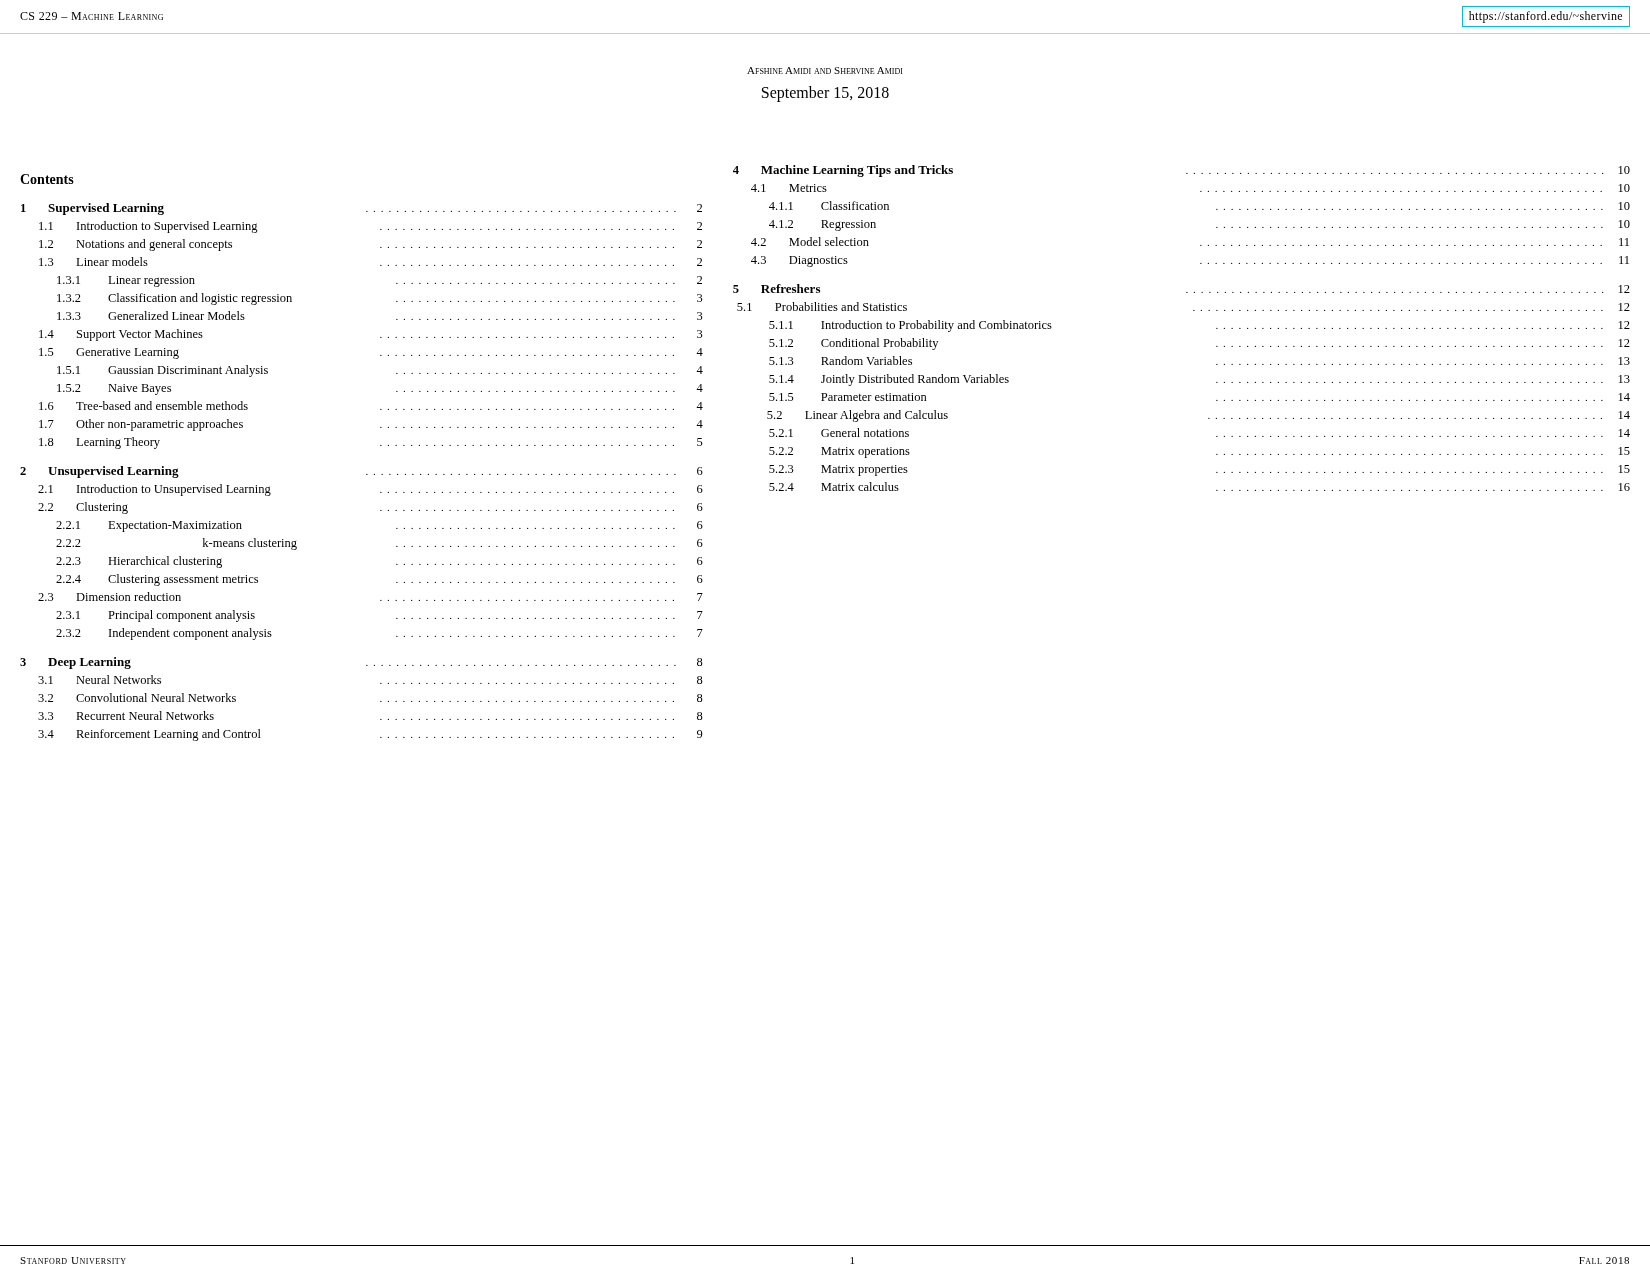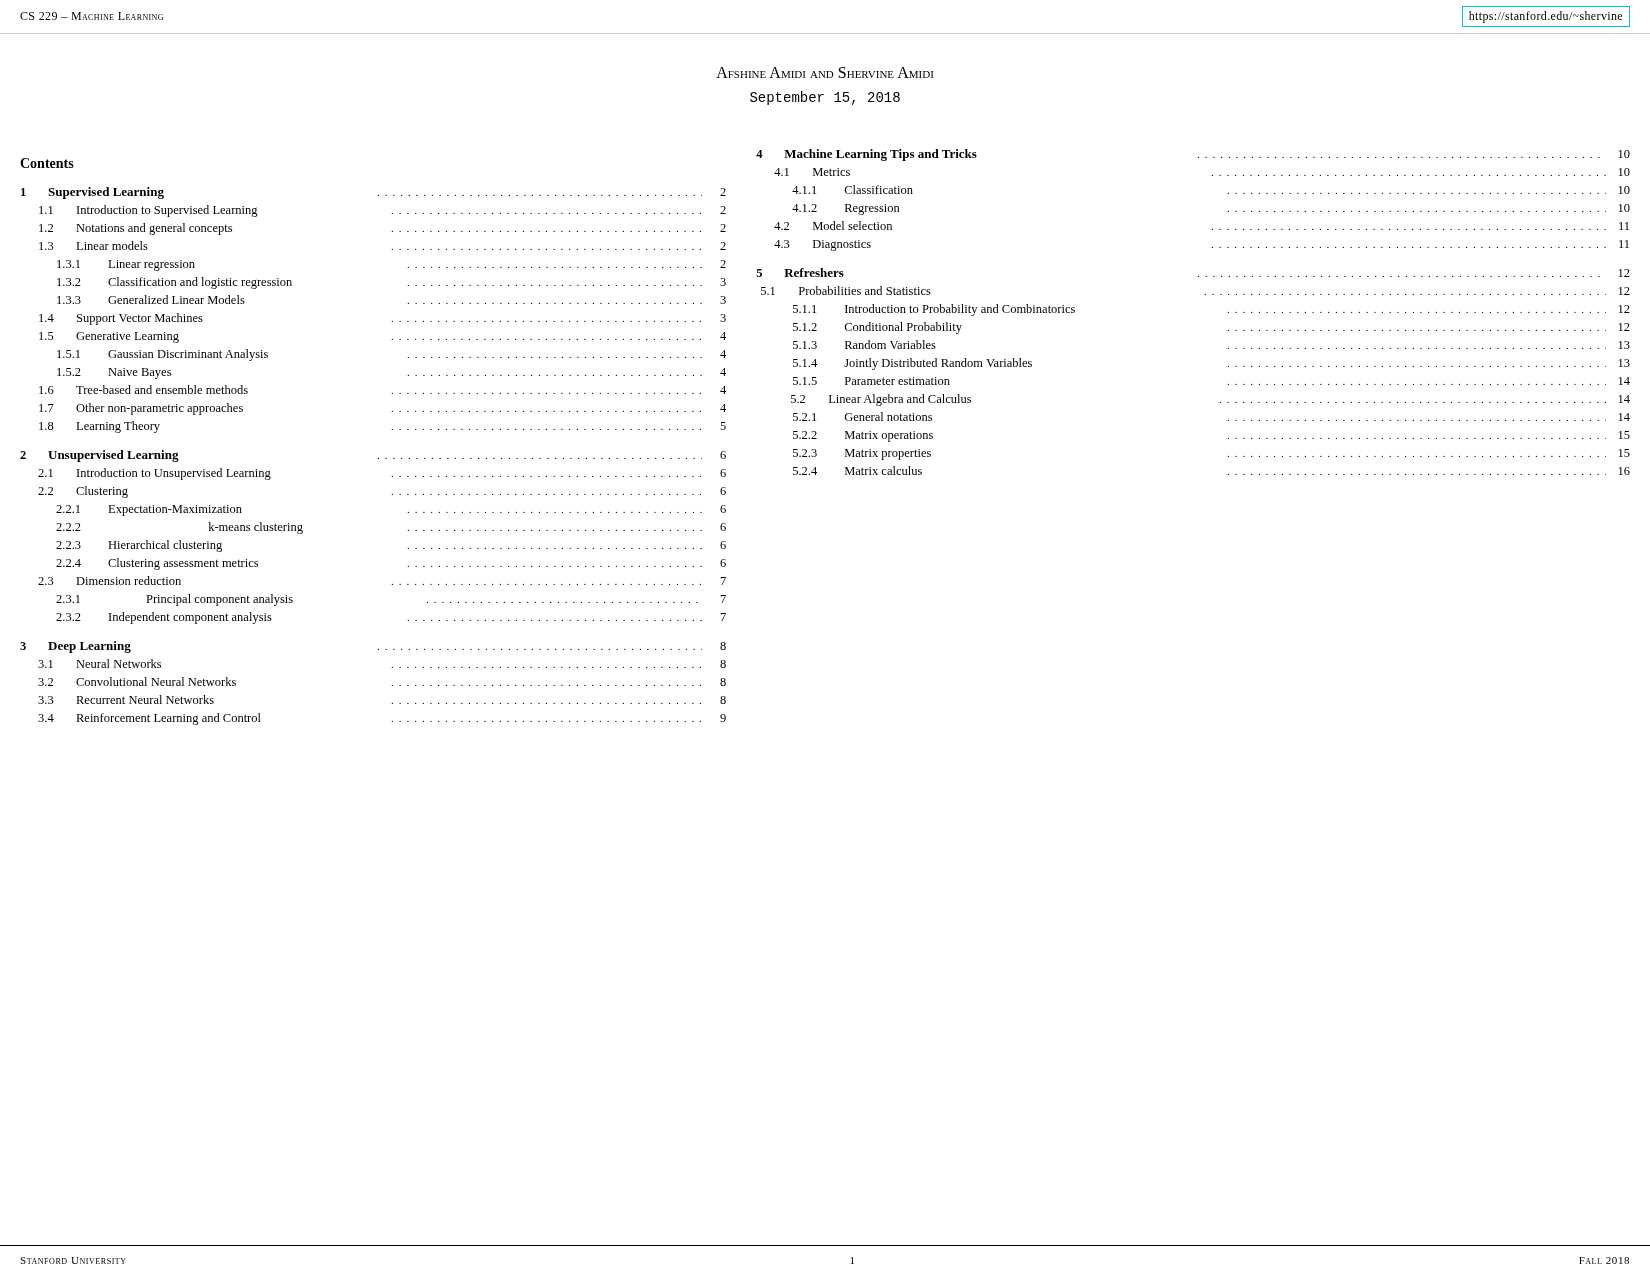--- a/index.html
+++ b/index.html
@@ -56,27 +56,27 @@
       text-align: center;
       padding: 30px 20px 20px 20px;
     }
     #doc-title {
       font-size: 32px;
       font-weight: normal;
       letter-spacing: 0.01em;
       margin-bottom: 20px;
     }
     #doc-authors {
-      font-size: 16px;
+      font-size: 11px;
       font-variant: small-caps;
       margin-bottom: 8px;
     }
     #doc-date {
-      font-size: 14px;
-      font-family: Liberation Mono, monospace;
+      font-size: 16px;
+      margin-bottom: 20px;
     }
 
     
     .contents-heading {
       font-weight: bold;
       font-size: 14px;
       margin-bottom: 12px;
       margin-top: 10px;
     }
     .toc-row {
@@ -278,21 +278,21 @@
           <span class="toc-page">6</span>
         </div>
         <div class="toc-row">
           <span style="min-width: 38px; margin-left: 18px;">2.3</span>
           <span class="toc-sub-title" style="flex: 1 1 0%;">Dimension reduction</span>
           <span class="toc-dots"> . . . . . . . . . . . . . . . . . . . . . . . . . . . . . . . . . . . . . . . . . . . . . . . . . . . . . . . . . . . . . . . . .</span>
           <span class="toc-page">7</span>
         </div>
         <div class="toc-row">
           <span style="min-width: 52px; margin-left: 36px;">2.3.1</span>
-          <span class="toc-sub-title" style="flex: 1 1 0%; margin-left: 38px;">Principal component analysis</span>
+          <span class="toc-sub-title" style="flex: 1 1 0%;">Principal component analysis</span>
           <span class="toc-dots"> . . . . . . . . . . . . . . . . . . . . . . . . . . . . . . . . . . . . . . . . . . . . . . . . . . . . . . . . . . . . . . . . .</span>
           <span class="toc-page">7</span>
         </div>
         <div class="toc-row">
           <span style="min-width: 52px; margin-left: 36px;">2.3.2</span>
           <span class="toc-sub-title" style="flex: 1 1 0%;">Independent component analysis</span>
           <span class="toc-dots"> . . . . . . . . . . . . . . . . . . . . . . . . . . . . . . . . . . . . . . . . . . . . . . . . . . . . . . . . . . . . . . . . .</span>
           <span class="toc-page">7</span>
         </div>
         <div style="height: 10px;"></div>

